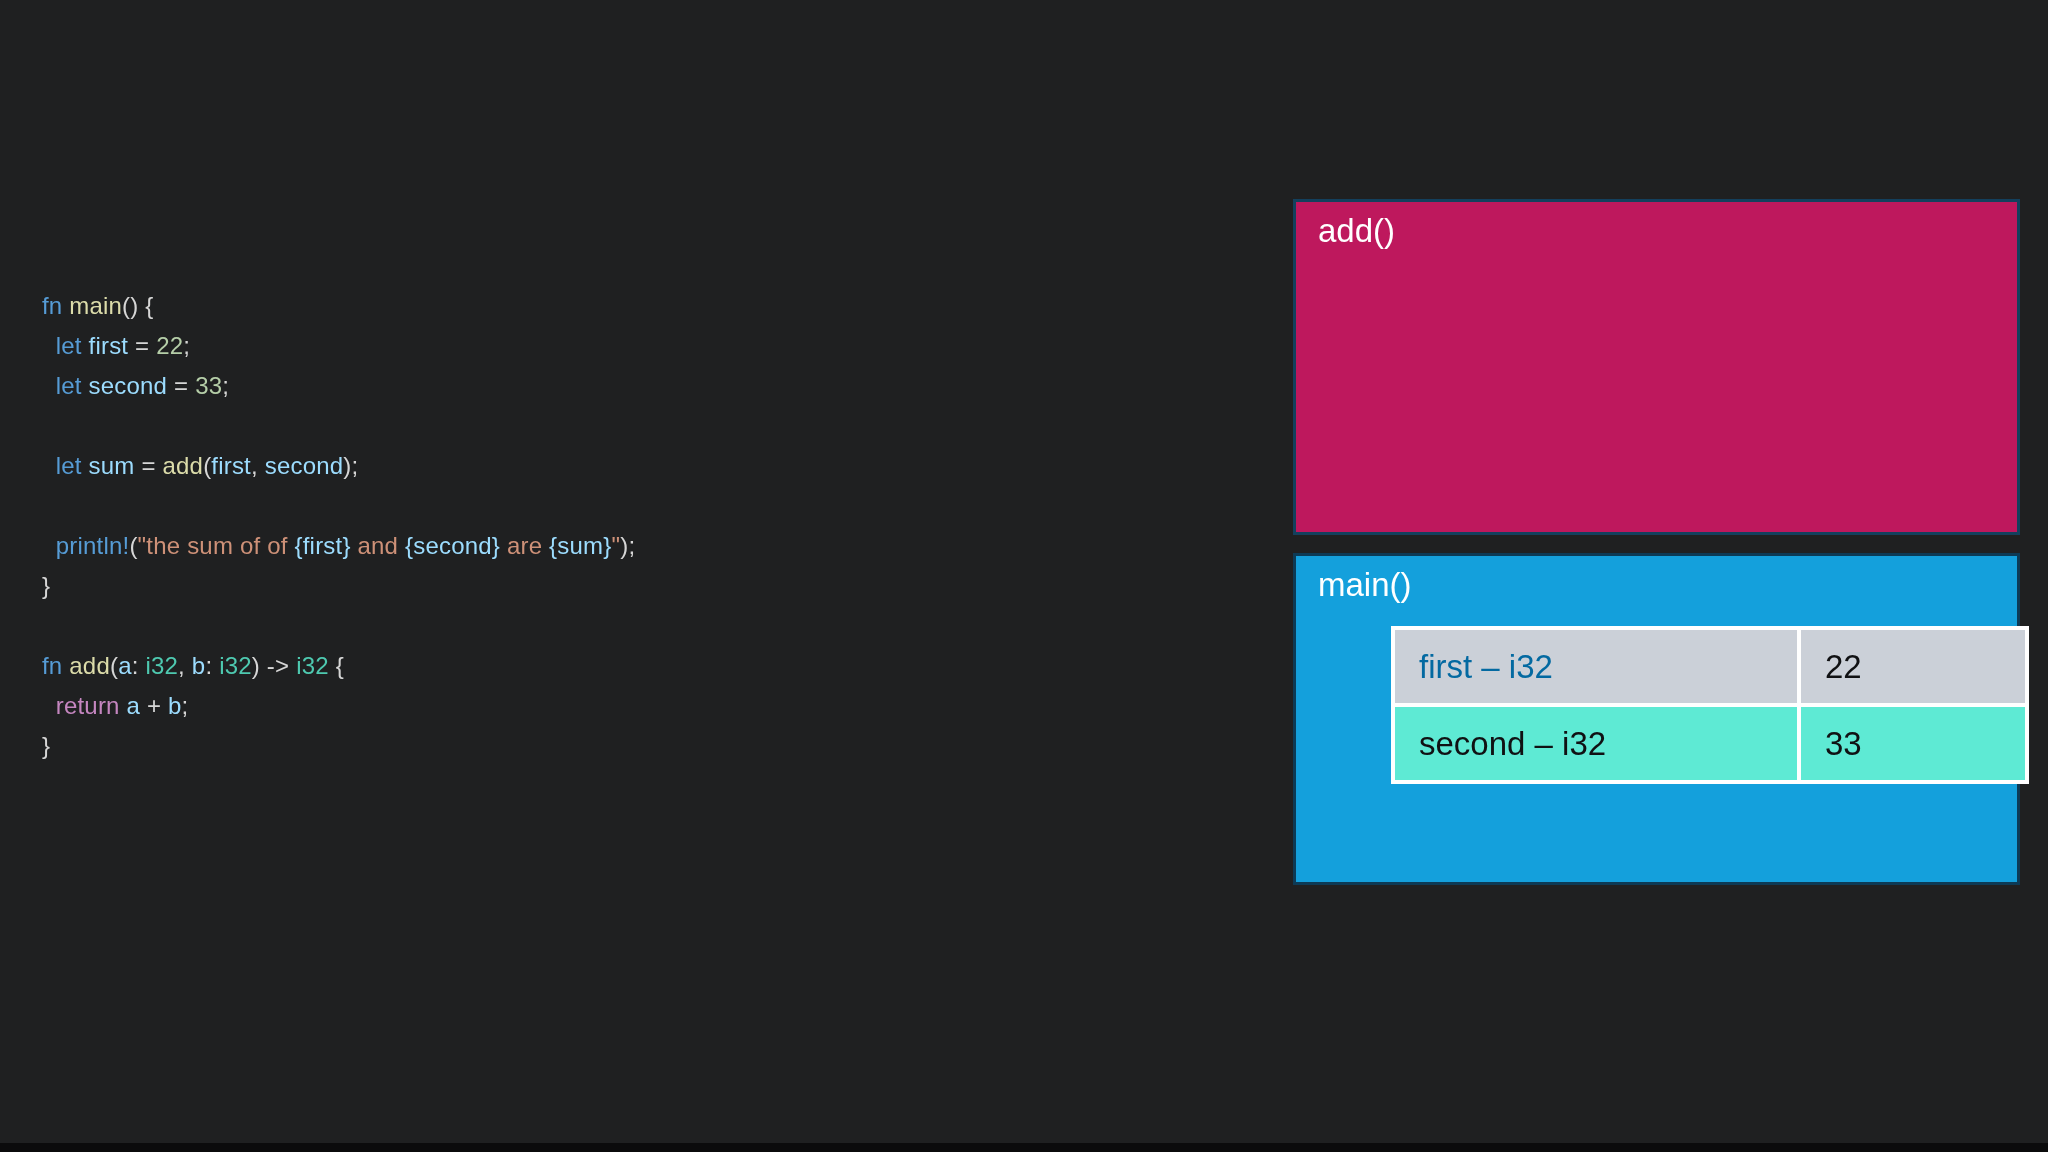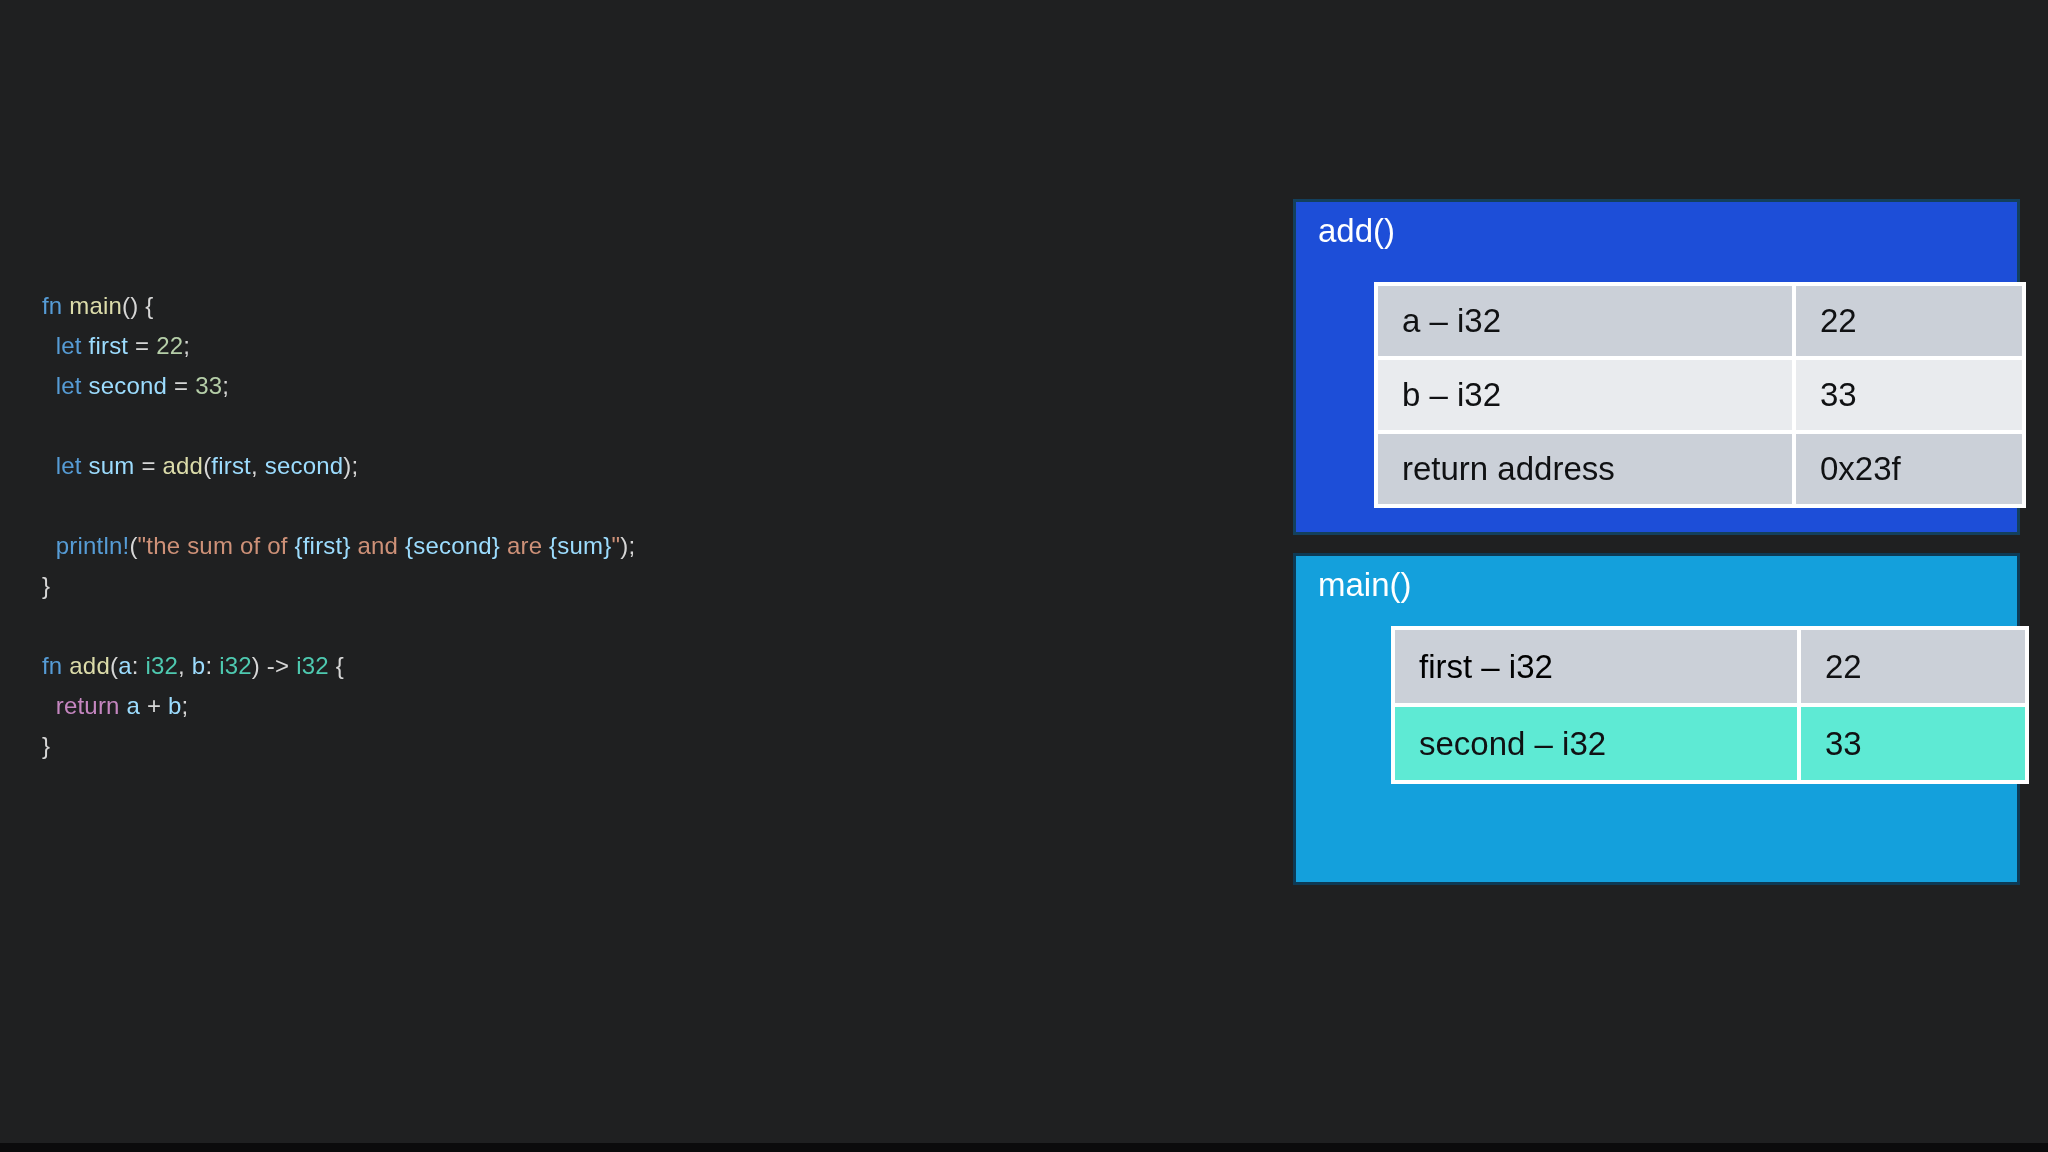--- a/index.html
+++ b/index.html
@@ -45,46 +45,30 @@
   #main-table td:last-child{width:200px;}
   .bottom-bar{
     position:absolute;left:0;bottom:0;width:100%;height:9px;
   }
 </style>
 </head>
 <body style="background: rgb(31, 32, 33);">
 
 <div class="code-block"><div class="ln"><span style="color: rgb(86, 156, 214);">fn</span><span style="color: rgb(220, 220, 170);"> main</span><span style="color: rgb(214, 214, 214);">() {</span></div><div class="ln"><span style="color: rgb(214, 214, 214);">  </span><span style="color: rgb(86, 156, 214);">let</span><span style="color: rgb(156, 220, 254);"> first</span><span style="color: rgb(214, 214, 214);"> = </span><span style="color: rgb(181, 206, 168);">22</span><span style="color: rgb(214, 214, 214);">;</span></div><div class="ln"><span style="color: rgb(214, 214, 214);">  </span><span style="color: rgb(86, 156, 214);">let</span><span style="color: rgb(156, 220, 254);"> second</span><span style="color: rgb(214, 214, 214);"> = </span><span style="color: rgb(181, 206, 168);">33</span><span style="color: rgb(214, 214, 214);">;</span></div><div class="ln">&nbsp;</div><div class="ln"><span style="color: rgb(214, 214, 214);">  </span><span style="color: rgb(86, 156, 214);">let</span><span style="color: rgb(156, 220, 254);"> sum</span><span style="color: rgb(214, 214, 214);"> = </span><span style="color: rgb(220, 220, 170);">add</span><span style="color: rgb(214, 214, 214);">(</span><span style="color: rgb(156, 220, 254);">first</span><span style="color: rgb(214, 214, 214);">, </span><span style="color: rgb(156, 220, 254);">second</span><span style="color: rgb(214, 214, 214);">);</span></div><div class="ln">&nbsp;</div><div class="ln"><span style="color: rgb(214, 214, 214);">  </span><span style="color: rgb(86, 156, 214);">println!</span><span style="color: rgb(214, 214, 214);">(</span><span style="color: rgb(206, 145, 120);">"the sum of of </span><span style="color: rgb(156, 220, 254);">{first}</span><span style="color: rgb(206, 145, 120);"> and </span><span style="color: rgb(156, 220, 254);">{second}</span><span style="color: rgb(206, 145, 120);"> are </span><span style="color: rgb(156, 220, 254);">{sum}</span><span style="color: rgb(206, 145, 120);">"</span><span style="color: rgb(214, 214, 214);">);</span></div><div class="ln"><span style="color: rgb(214, 214, 214);">}</span></div><div class="ln">&nbsp;</div><div class="ln"><span style="color: rgb(86, 156, 214);">fn</span><span style="color: rgb(220, 220, 170);"> add</span><span style="color: rgb(214, 214, 214);">(</span><span style="color: rgb(156, 220, 254);">a</span><span style="color: rgb(214, 214, 214);">: </span><span style="color: rgb(78, 201, 176);">i32</span><span style="color: rgb(214, 214, 214);">, </span><span style="color: rgb(156, 220, 254);">b</span><span style="color: rgb(214, 214, 214);">: </span><span style="color: rgb(78, 201, 176);">i32</span><span style="color: rgb(214, 214, 214);">) -&gt; </span><span style="color: rgb(78, 201, 176);">i32</span><span style="color: rgb(214, 214, 214);"> {</span></div><div class="ln"><span style="color: rgb(214, 214, 214);">  </span><span style="color: rgb(197, 134, 192);">return</span><span style="color: rgb(156, 220, 254);"> a</span><span style="color: rgb(214, 214, 214);"> + </span><span style="color: rgb(156, 220, 254);">b</span><span style="color: rgb(214, 214, 214);">;</span></div><div class="ln"><span style="color: rgb(214, 214, 214);">}</span></div></div>
 
-<div class="frame" id="add-frame" style="left: 1293px; top: 199px; width: 727px; height: 336px; background: #1d4ed8; border-color: rgb(19, 64, 93);">
+<div class="frame" id="add-frame" style="left: 1293px; top: 199px; width: 727px; height: 336px; background: #be185d; border-color: rgb(19, 64, 93);">
   <div class="frame-title">add()</div>
-  <table class="stack" id="add-table">
-      <tbody>
-        <tr style="background: rgb(203, 208, 216);">
-          <td style="color: rgb(16, 17, 19); border-color: rgb(255, 255, 255);">a – i32</td>
-          <td style="color: rgb(16, 17, 19); border-color: rgb(255, 255, 255);">22</td>
-        </tr>
-        <tr style="background: rgb(233, 235, 238);">
-          <td style="color: rgb(16, 17, 19); border-color: rgb(255, 255, 255);">b – i32</td>
-          <td style="color: rgb(16, 17, 19); border-color: rgb(255, 255, 255);">33</td>
-        </tr>
-        <tr style="background: rgb(203, 208, 216);">
-          <td style="color: rgb(16, 17, 19); border-color: rgb(255, 255, 255);">return address</td>
-          <td style="color: rgb(16, 17, 19); border-color: rgb(255, 255, 255);">0x23f</td>
-        </tr>
-      </tbody>
-    </table>
 </div>
 
 <div class="frame" id="main-frame" style="left: 1293px; top: 537px; width: 727px; height: 332px; background: rgb(20, 160, 220); border-color: rgb(13, 58, 85); margin-top: 16px;">
   <div class="frame-title">main()</div>
   <table class="stack" id="main-table">
       <tbody>
         <tr style="background: rgb(203, 208, 216);">
-          <td style="color: #000000; border-color: rgb(255, 255, 255);">first – i32</td>
+          <td style="color: #0369a1; border-color: rgb(255, 255, 255);">first – i32</td>
           <td style="color: rgb(16, 17, 19); border-color: rgb(255, 255, 255);">22</td>
         </tr>
         <tr style="background: #5eead4;">
           <td style="color: rgb(16, 17, 19); border-color: rgb(255, 255, 255);">second – i32</td>
           <td style="color: rgb(16, 17, 19); border-color: rgb(255, 255, 255);">33</td>
         </tr>
       </tbody>
     </table>
 </div>
 

